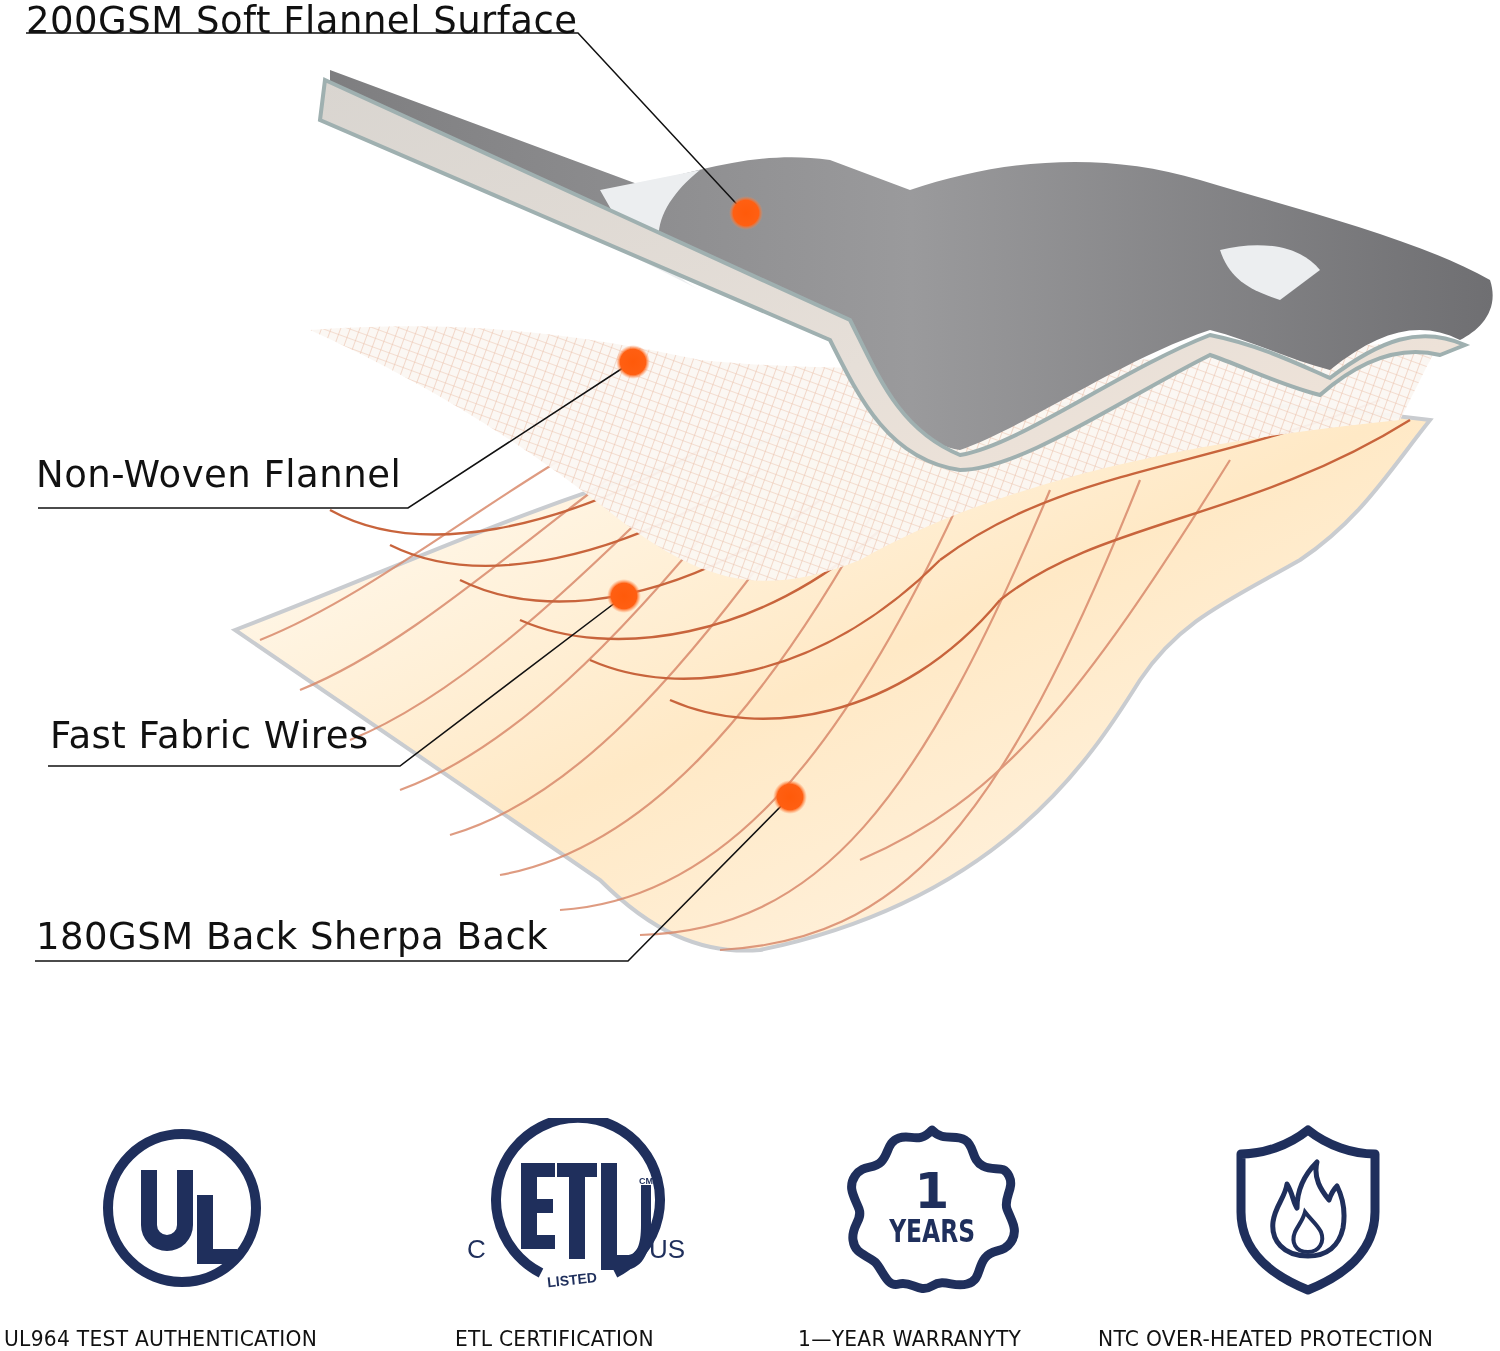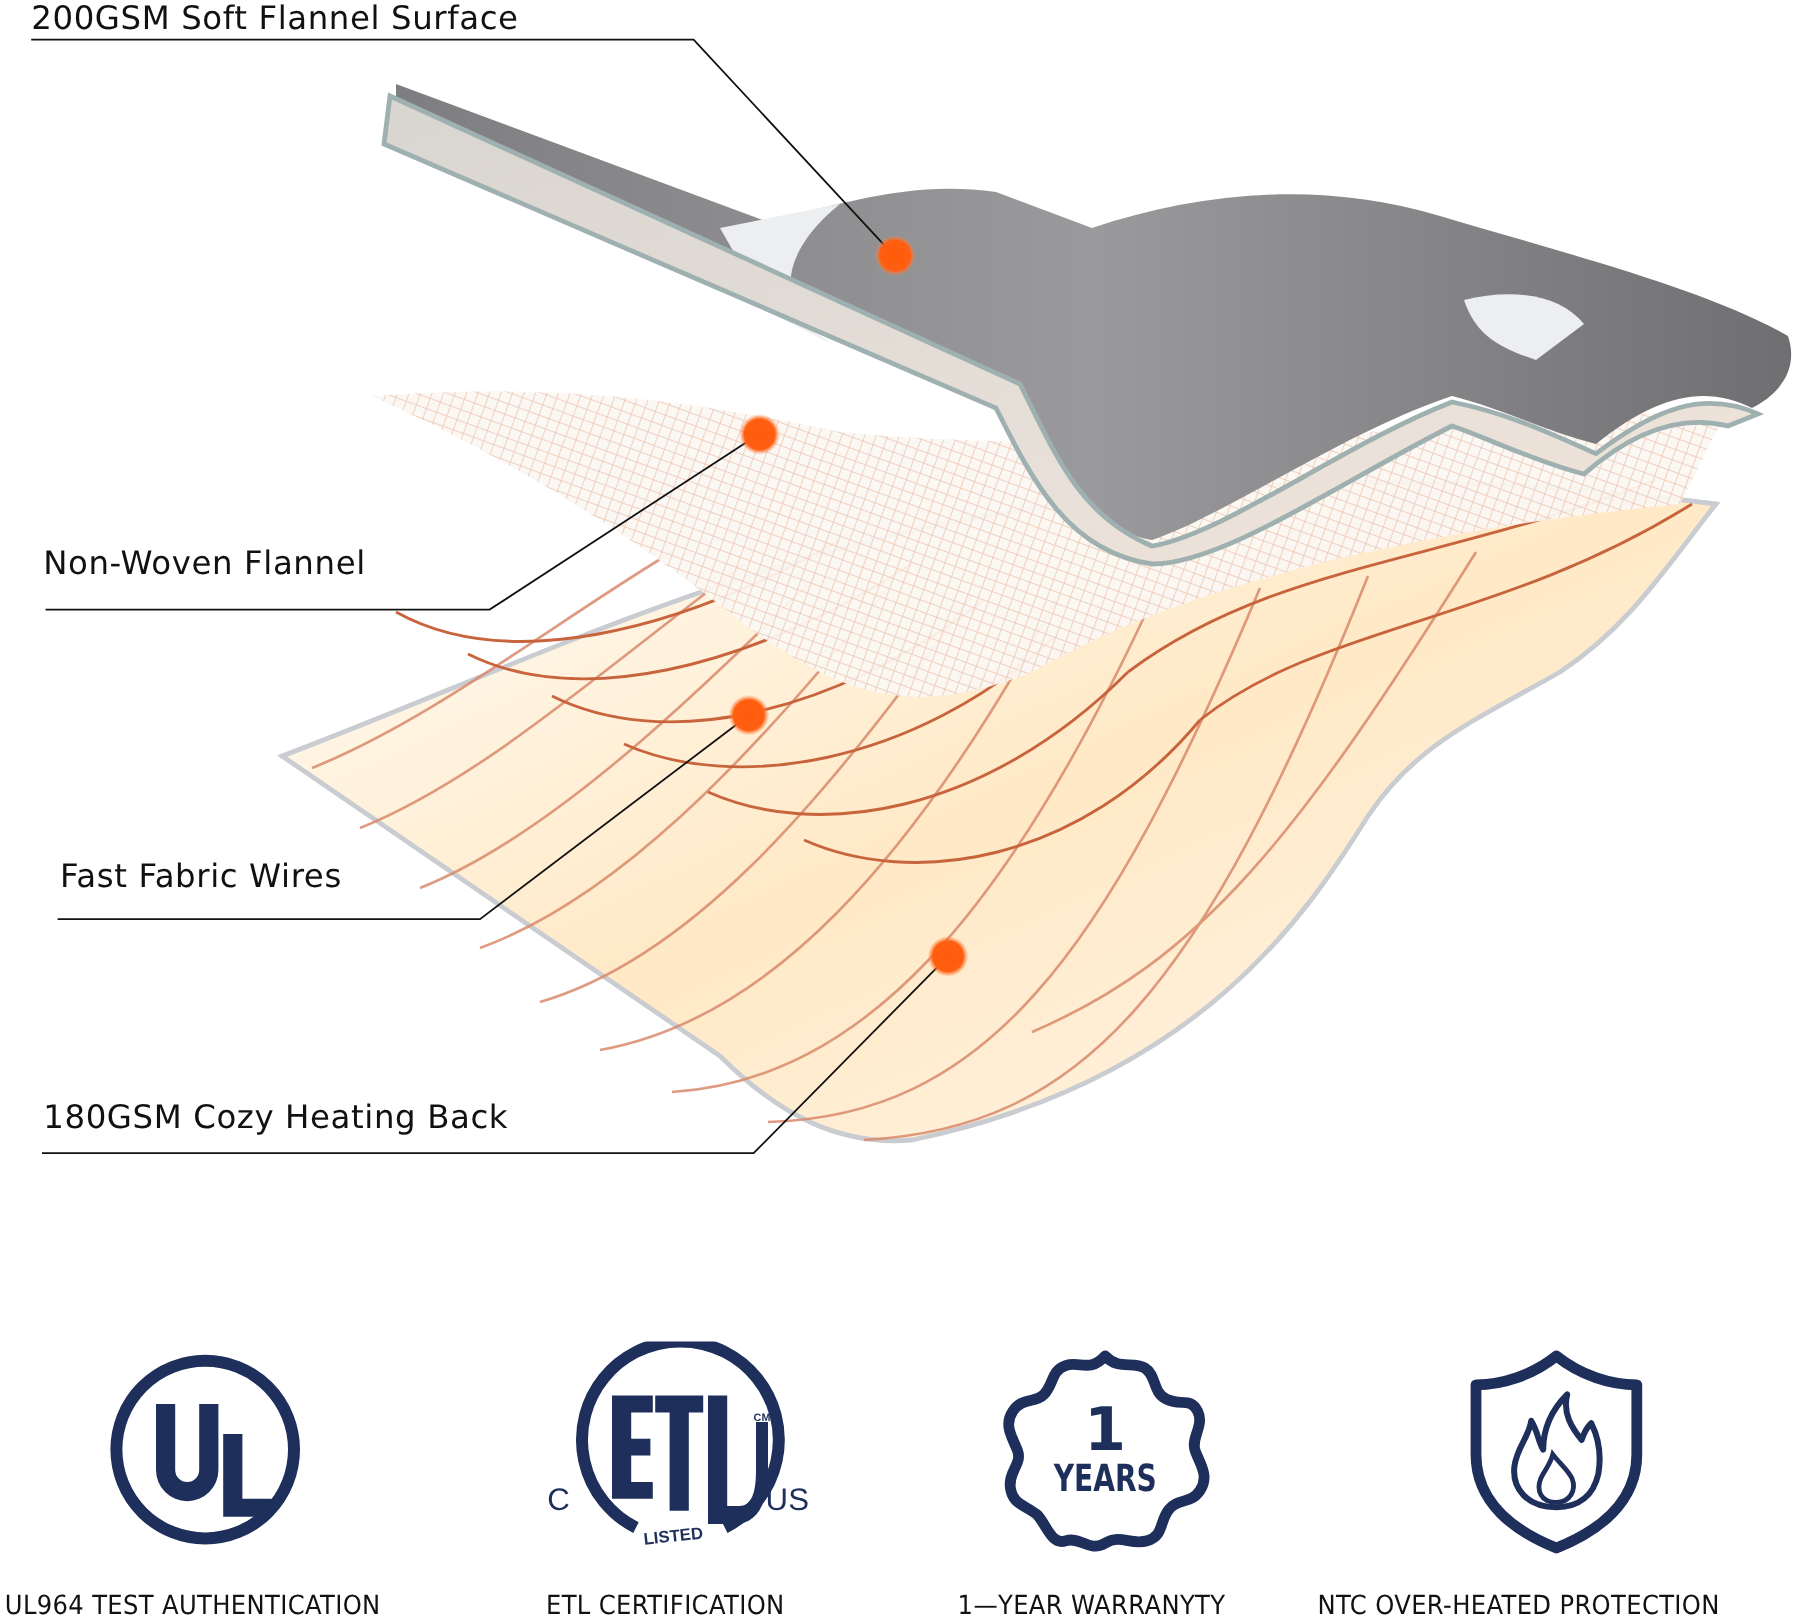--- a/index.html
+++ b/index.html
@@ -1,21 +1,21 @@
 <!DOCTYPE html>
 <html><head>
 <meta charset="utf-8">
 <style>
   html, body { margin: 0; padding: 0; background: #ffffff; }
   body { width: 1500px; height: 1351px; position: relative; overflow: hidden;
          font-family: "Liberation Sans", "DejaVu Sans", sans-serif; }
   .illustration { position: absolute; left: 0; top: 0; width: 1500px; height: 1000px; }
   .label { position: absolute; color: #111; font-family: "DejaVu Sans", sans-serif;
-           font-size: 27px; letter-spacing: 0.5px; white-space: nowrap; line-height: 1; }
-  .badge { position: absolute; }
+           font-size: 37px; letter-spacing: 0.5px; white-space: nowrap; line-height: 1; }
+  .badge { position: absolute; margin-left: 11px; }
   .badge svg { display: block; }
   .badge-caption { position: absolute; color: #111; font-family: "DejaVu Sans", sans-serif;
                    font-size: 22px; white-space: nowrap; letter-spacing: 0.3px; line-height: 1;
                    transform: scaleX(0.92); transform-origin: left center; }
 </style>
 </head>
 <body>
 
 <svg class="illustration" viewBox="0 0 1500 1000" xmlns="http://www.w3.org/2000/svg">
   <defs>
@@ -104,21 +104,21 @@
 
   <circle cx="746" cy="213" r="17" fill="url(#dot)"></circle>
   <circle cx="633" cy="362" r="17" fill="url(#dot)"></circle>
   <circle cx="624" cy="596" r="17" fill="url(#dot)"></circle>
   <circle cx="790" cy="797" r="17" fill="url(#dot)"></circle>
 </svg>
 
 <div class="label" style="left:26px; top:2px;">200GSM Soft Flannel Surface</div>
 <div class="label" style="left:36px; top:456px;">Non-Woven Flannel</div>
 <div class="label" style="left:50px; top:717px;">Fast Fabric Wires</div>
-<div class="label" style="left:36px; top:918px;">180GSM Cozy Heating Back</div>
+<div class="label" style="left:36px; top:918px;">180GSM Back Sherpa Back</div>
 
 <div class="badge" style="left:88px; top:1125px;">
   <svg width="166" height="166" viewBox="0 0 166 166">
     <circle cx="83" cy="83" r="74" fill="none" stroke="#1f2f5c" stroke-width="10"></circle>
     <path d="M42 45 h16 v55 a10 10 0 0 0 20 0 v-55 h16 v55 a26 26 0 0 1 -52 0 Z" fill="#1f2f5c"></path>
     <path d="M98 70 h16 v54 h24 v15 h-40 Z" fill="#1f2f5c"></path>
   </svg>
 </div>
 <div class="badge-caption" style="left:4px; top:1328px;">UL964 TEST AUTHENTICATION</div>
 

